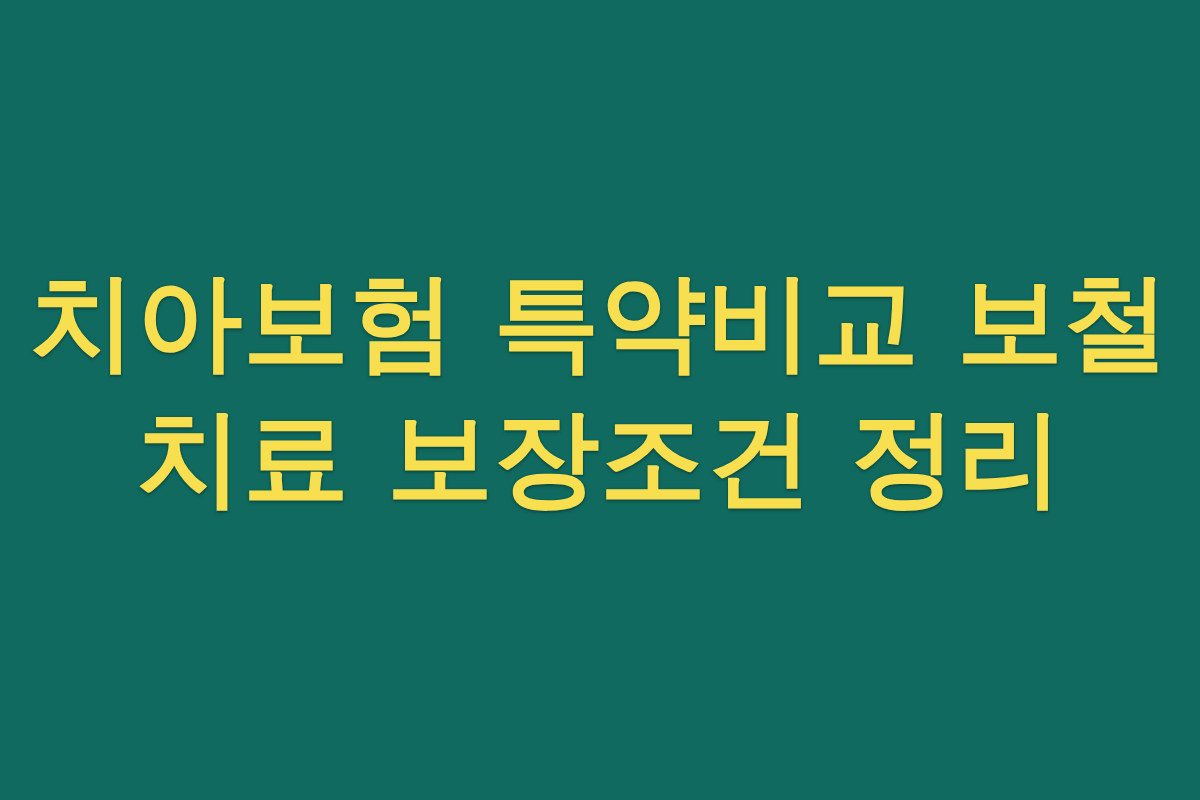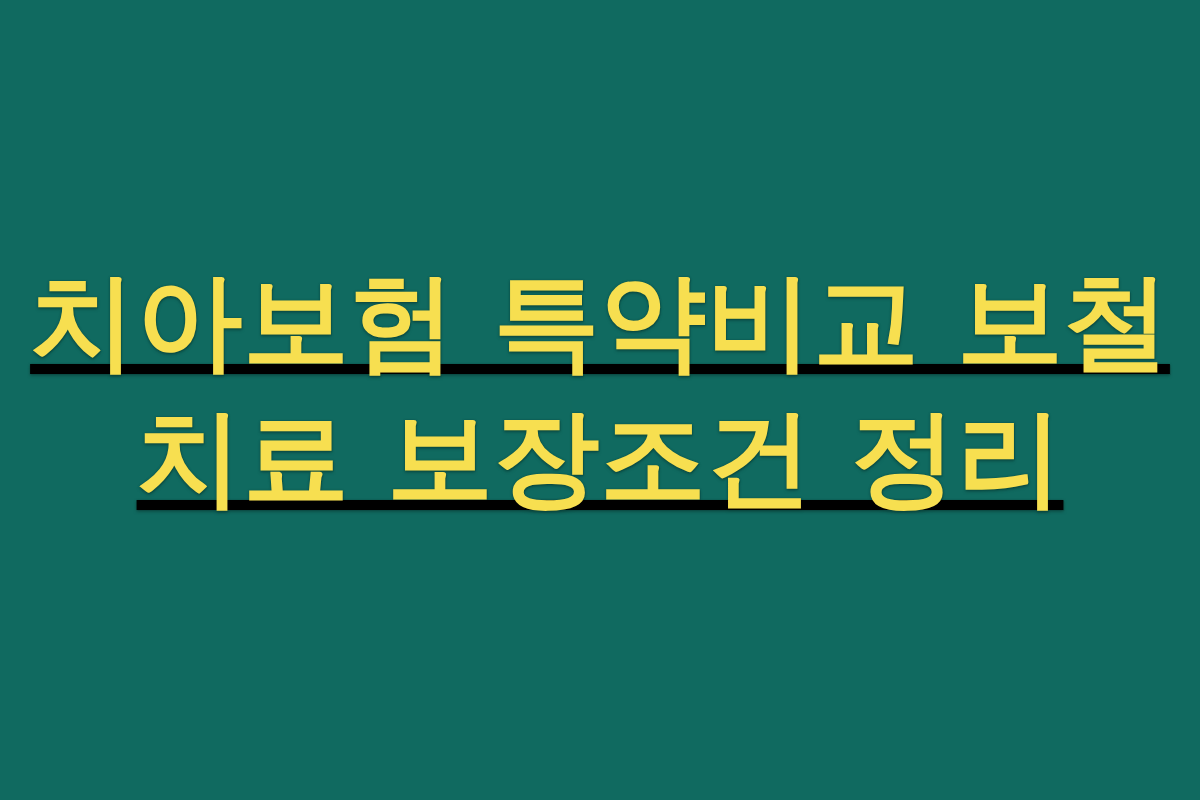--- a/index.html
+++ b/index.html
@@ -18,21 +18,20 @@
   #thumbnail-card {
     position: relative;
     width: 1200px;
     height: 800px;
     background-color: #106a60;
     display: flex;
     flex-direction: column;
     align-items: center;
     justify-content: center;
     box-sizing: border-box;
-    text-decoration: underline;
   }
 
   #headline-block {
     width: 1200px;
     text-align: center;
     
     transform: translateY(-10px);
   }
 
   .headline-line {

